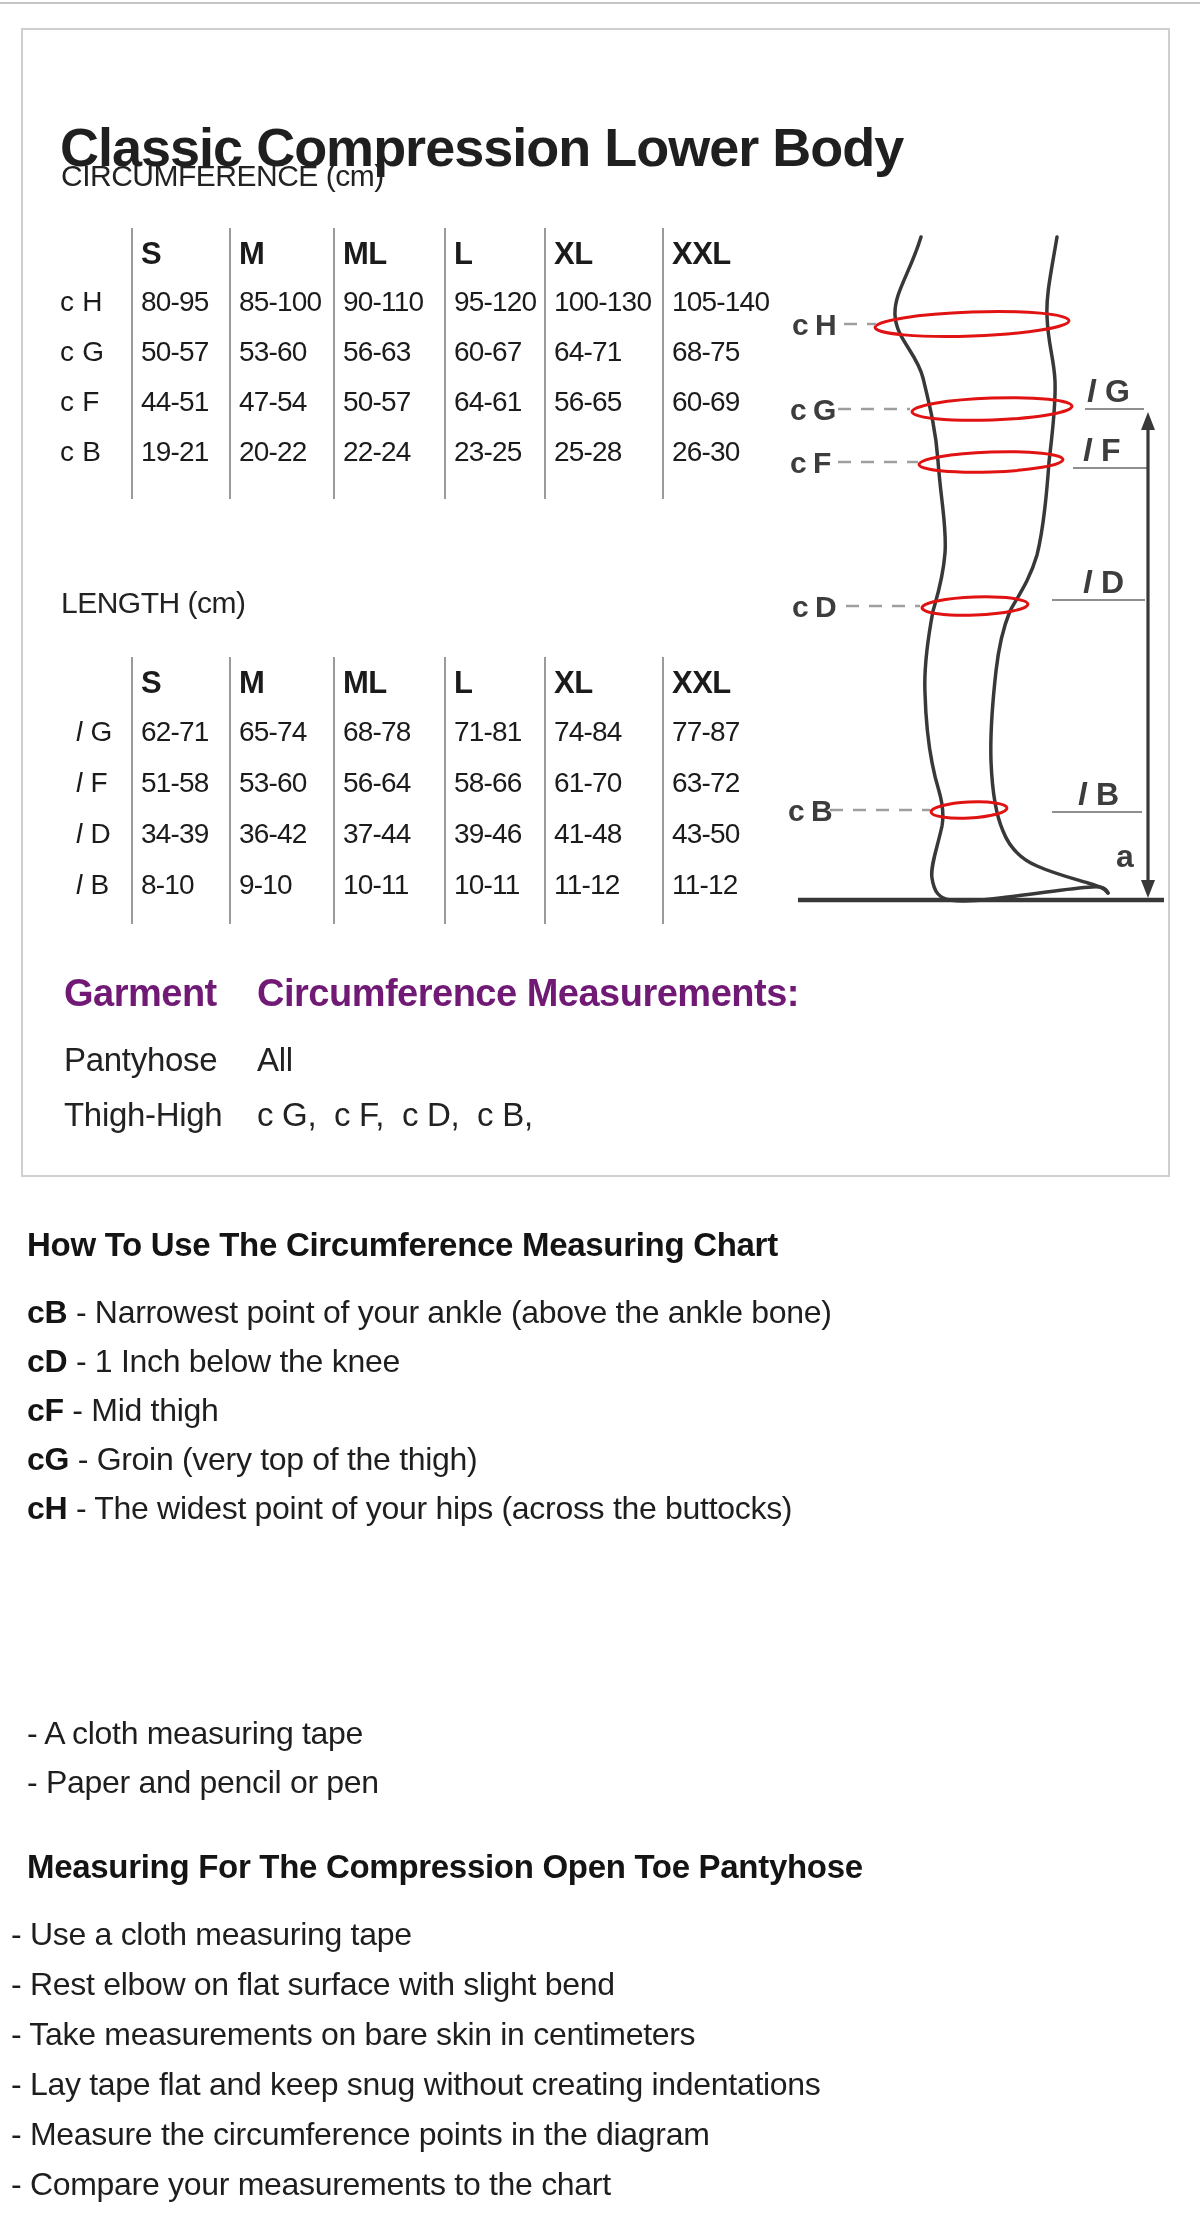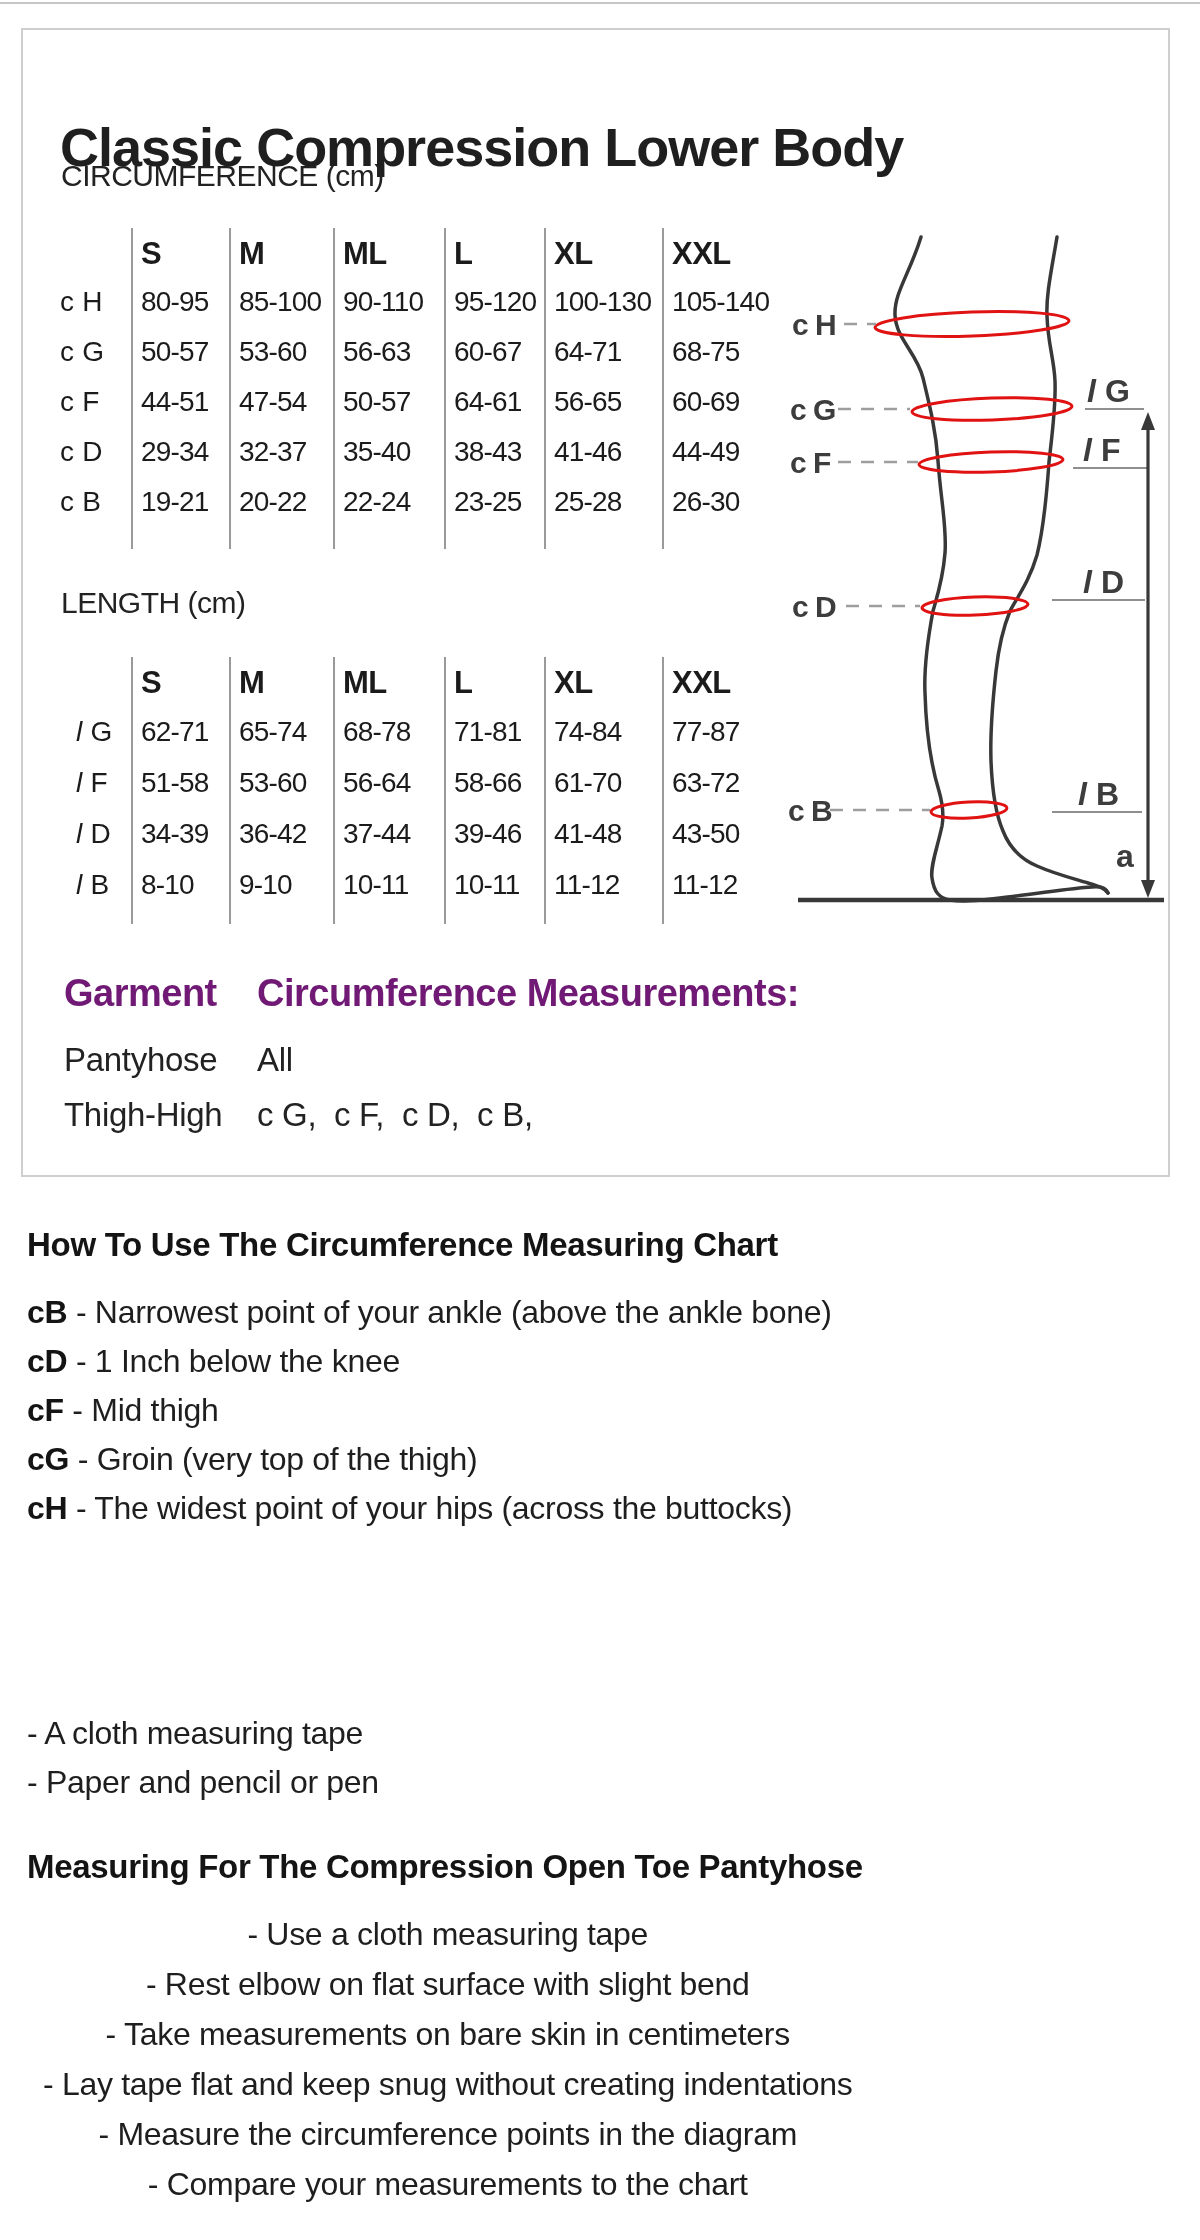--- a/index.html
+++ b/index.html
@@ -101,29 +101,20 @@
       <tr>
         <td class="c0 rowlbl"><span class="pfx">c</span><span class="ltr">F</span></td>
         <td>44-51</td>
         <td>47-54</td>
         <td>50-57</td>
         <td>64-61</td>
         <td>56-65</td>
         <td>60-69</td>
       </tr>
       <tr>
-        <td class="c0 rowlbl"><span class="pfx">c</span><span class="ltr">D</span></td>
-        <td>29-34</td>
-        <td>32-37</td>
-        <td>35-40</td>
-        <td>38-43</td>
-        <td>41-46</td>
-        <td>44-49</td>
-      </tr>
-      <tr>
         <td class="c0 rowlbl"><span class="pfx">c</span><span class="ltr">B</span></td>
         <td>19-21</td>
         <td>20-22</td>
         <td>22-24</td>
         <td>23-25</td>
         <td>25-28</td>
         <td>26-30</td>
       </tr>
       <tr class="spacer-c">
         <td class="c0"></td>
@@ -294,21 +285,21 @@
     <div><span class="term">cG</span><span> - Groin (very top of the thigh)</span></div>
     <div><span class="term">cH</span><span> - The widest point of your hips (across the buttocks)</span></div>
   </div>
 
   <div class="abs ilist lh49" style="left:27px; top:1673px;margin-top:36px;">
     <div>- A cloth measuring tape</div>
     <div>- Paper and pencil or pen</div>
   </div>
 
   <h2 class="abs h2" style="left:27px; top:1820px;">Measuring For The Compression Open Toe Pantyhose</h2>
-  <div class="abs ilist lh50" style="left:43px; top:1909px;text-align:center;">
+  <div class="abs ilist lh50" style="left:11px; top:1909px;">
     <div>- Use a cloth measuring tape</div>
     <div>- Rest elbow on flat surface with slight bend</div>
     <div>- Take measurements on bare skin in centimeters</div>
     <div>- Lay tape flat and keep snug without creating indentations</div>
     <div>- Measure the circumference points in the diagram</div>
     <div>- Compare your measurements to the chart</div>
   </div>
 </div>
 
 </body></html>

